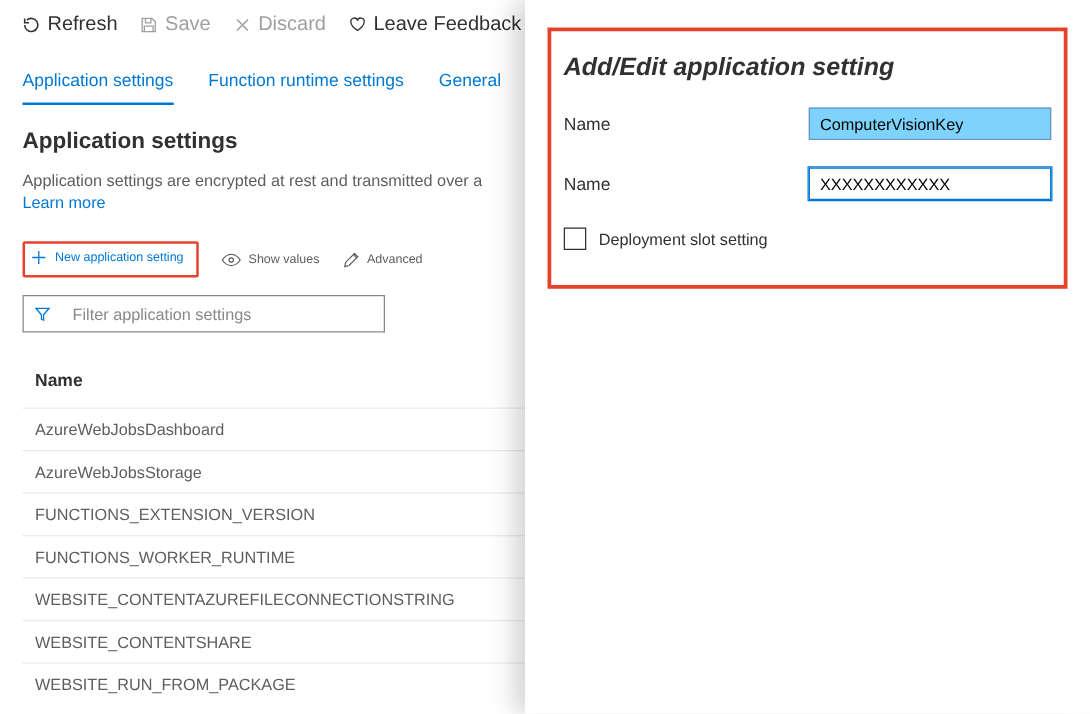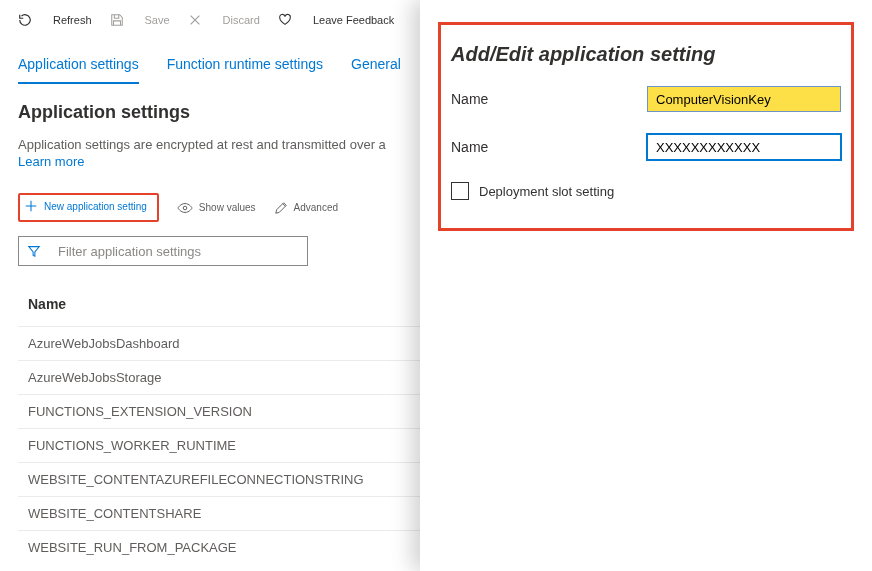--- a/index.html
+++ b/index.html
@@ -16,24 +16,24 @@
     .toolbar {
       display: flex;
       align-items: center;
       padding: 8px 18px;
       gap: 18px;
       height: 40px;
     }
     .toolbar-btn {
       display: inline-flex;
       align-items: center;
-      gap: 21px;
-      color: #323130;
-      cursor: pointer;
-      font-size: 11px;
+      gap: 6px;
+      color: #323130;
+      cursor: pointer;
+      font-size: 16px;
     }
     .toolbar-btn.disabled { color: #a19f9d; }
     .tabs {
       display: flex;
       gap: 28px;
       padding: 16px 18px 0 18px;
       border-bottom: none;
     }
     .tab {
       color: #0078d4;
@@ -130,21 +130,21 @@
       margin-bottom: 22px;
     }
     .form-label { width: 200px; font-size: 14px; color: #323130; }
     .form-input {
       flex: 1;
       height: 26px;
       border: 1px solid #8a8886;
       padding: 0 8px;
       font-size: 13px;
     }
-    .form-input.name { background: #fde047; border-color: #6e94c4; }
+    .form-input.name { background: #7dd3fc; border-color: #6e94c4; }
     .form-input.value { border: 1px solid #0078d4; outline: 1px solid #0078d4; }
     .checkbox-row {
       display: flex;
       align-items: center;
       gap: 10px;
       margin-top: 4px;
     }
     .checkbox {
       width: 18px; height: 18px;
       border: 1px solid #323130;

